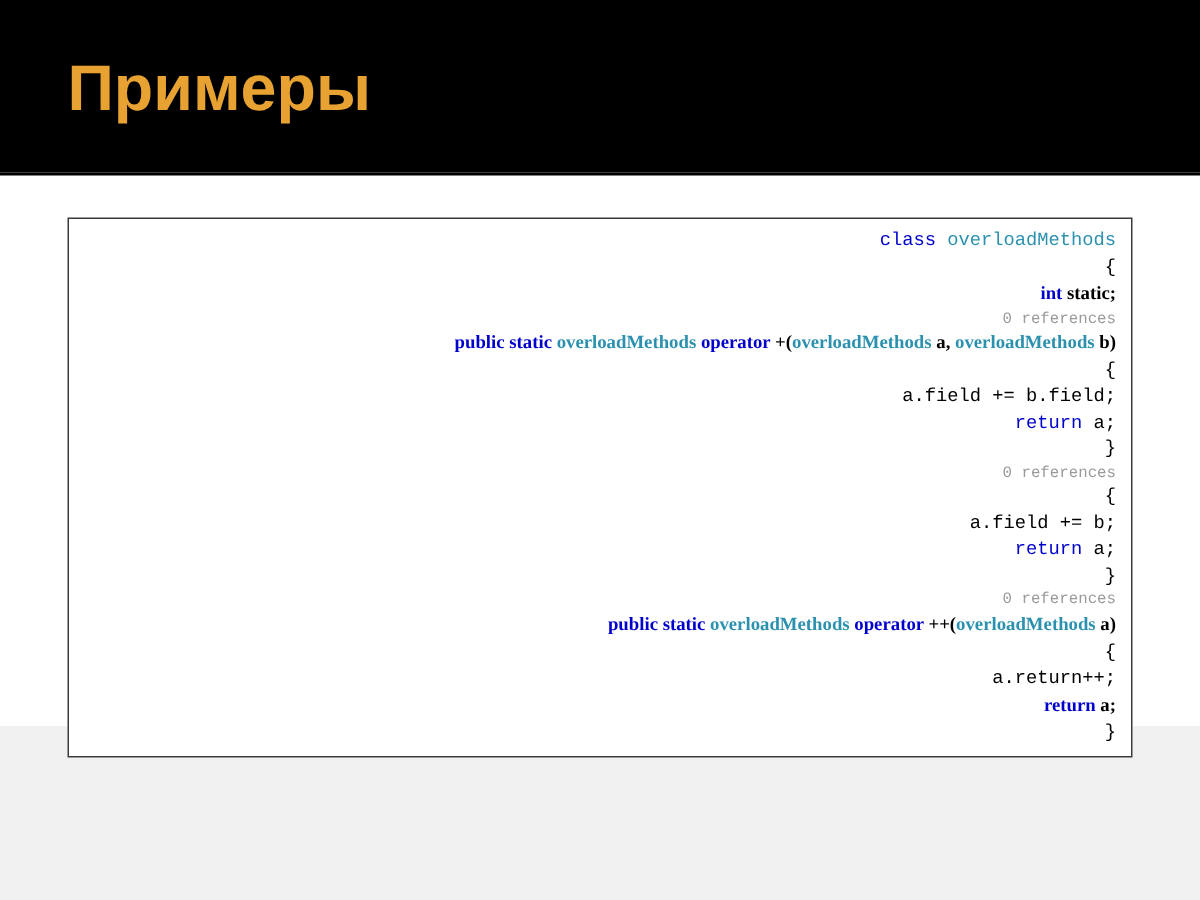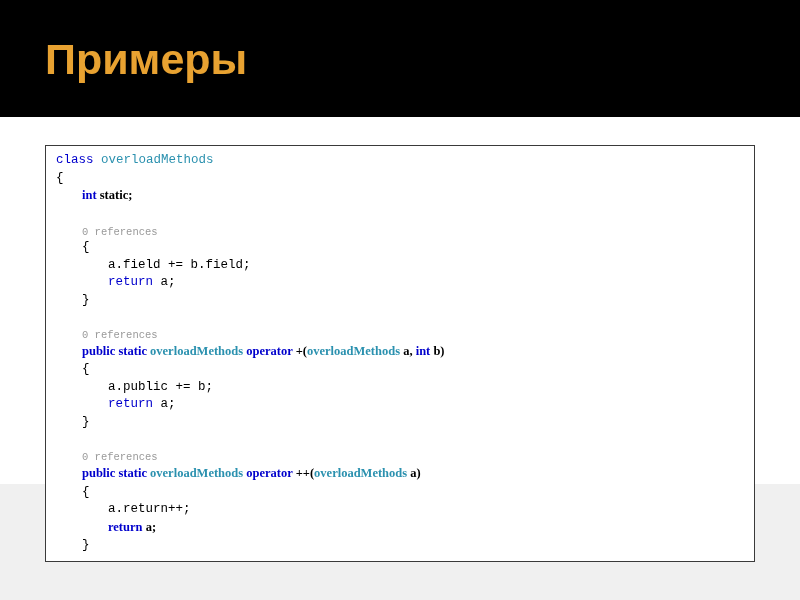--- a/index.html
+++ b/index.html
@@ -26,40 +26,40 @@
     font-family: Arial, sans-serif;
     font-size: 43px;
     font-weight: bold;
   }
   .divider {
     height: 2px;
     background: #000000;
   }
   .content {
     padding: 28px 45px 10px 45px;
+    text-align: right;
   }
   .code-box {
     border: 1px solid #3a3a3a;
     background: #ffffff;
     padding: 6px 10px 6px 10px;
     font-size: 12.5px;
     line-height: 1.4;
     font-family: Consolas, 'Courier New', monospace;
   }
   .code-line {
     white-space: pre;
   }
   .kw { color: #0000cc; }
   .typ { color: #2b91af; }
   .plain { color: #000000; }
   .refs {
     color: #9a9a9a;
     font-size: 10.5px;
     padding-left: 26px;
-    margin-top: 19px;
   }
   .bold { font-weight: bold; font-family: Liberation Serif, serif; }
   .ind1 { padding-left: 26px; }
   .ind2 { padding-left: 52px; }
 </style>
 </head>
 <body>
 
 <div class="slide">
   <div class="header">
@@ -70,36 +70,36 @@
     <div class="code-box">
 
       <div class="code-line"><span class="kw">class</span><span class="typ"> overloadMethods</span></div>
 
       <div class="code-line plain">{</div>
 
       <div class="code-line ind1"><span class="kw bold">int</span><span class="plain bold"> static;</span></div>
 
       <div class="refs">0 references</div>
 
+      <div class="code-line ind1"><span class="kw bold">public static </span><span class="typ bold">overloadMethods</span><span class="kw bold"> operator </span><span class="plain bold">+(</span><span class="typ bold">overloadMethods</span><span class="plain bold"> a, </span><span class="typ bold">overloadMethods</span><span class="plain bold"> b)</span></div>
 
       <div class="code-line ind1 plain">{</div>
 
       <div class="code-line ind2 plain">a.field += b.field;</div>
 
       <div class="code-line ind2"><span class="kw">return</span><span class="plain"> a;</span></div>
 
       <div class="code-line ind1 plain">}</div>
 
       <div class="refs">0 references</div>
 
-      <div class="code-line ind1"><span class="kw bold">public static </span><span class="typ bold">overloadMethods</span><span class="kw bold"> operator </span><span class="plain bold">+(</span><span class="typ bold">overloadMethods</span><span class="plain bold"> a, </span><span class="kw bold">int</span><span class="plain bold"> b)</span></div>
 
       <div class="code-line ind1 plain">{</div>
 
-      <div class="code-line ind2 plain">a.public += b;</div>
+      <div class="code-line ind2 plain">a.field += b;</div>
 
       <div class="code-line ind2"><span class="kw">return</span><span class="plain"> a;</span></div>
 
       <div class="code-line ind1 plain">}</div>
 
       <div class="refs">0 references</div>
 
       <div class="code-line ind1"><span class="kw bold">public static </span><span class="typ bold">overloadMethods</span><span class="kw bold"> operator </span><span class="plain bold">++(</span><span class="typ bold">overloadMethods</span><span class="plain bold"> a)</span></div>
 
       <div class="code-line ind1 plain">{</div>

